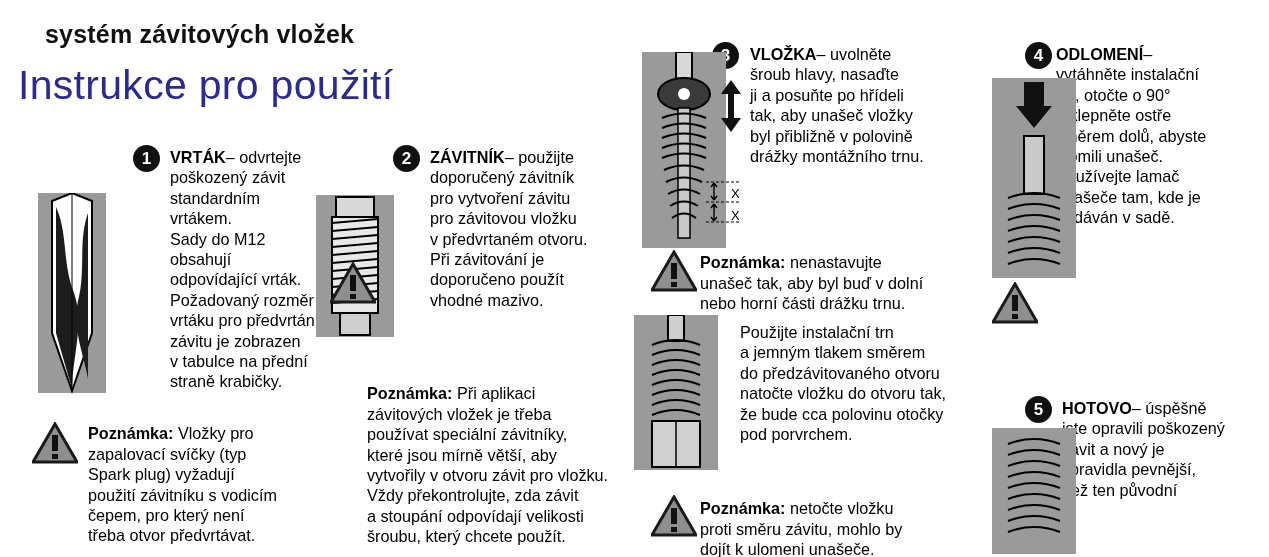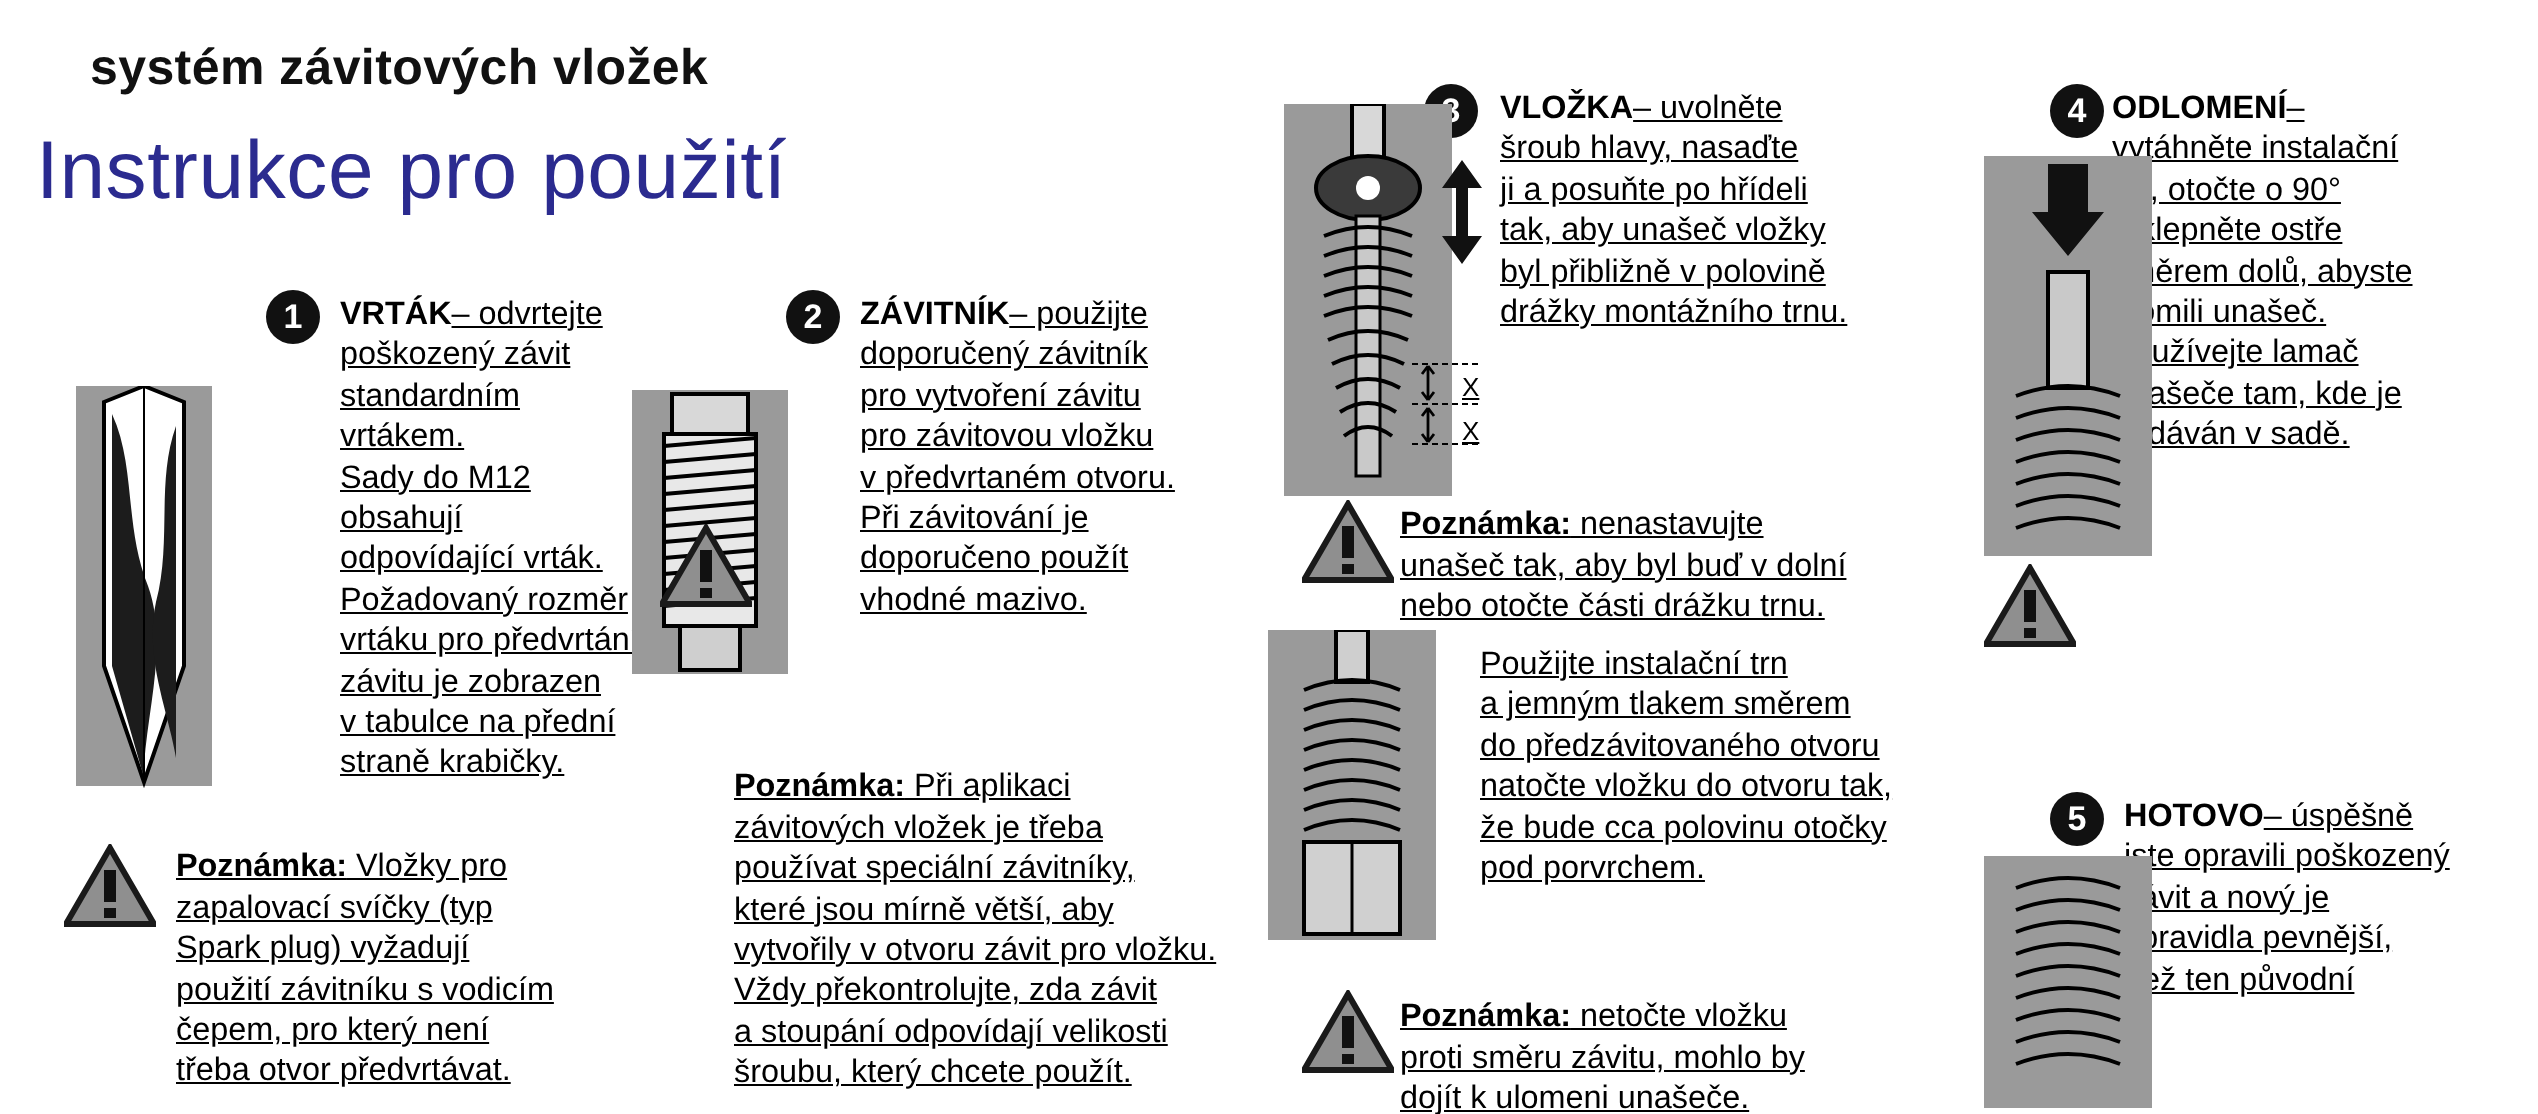--- a/index.html
+++ b/index.html
@@ -50,21 +50,20 @@
     justify-content: center;
     line-height: 1;
   }
 
   
   .txt {
     font-size: 16.2px;
     line-height: 20.4px;
     color: #000000;
     white-space: pre-line;
-    text-decoration: underline;
   }
   .txt b { font-weight: bold; text-align: center; }
   .head {
     font-size: 16.2px;
     line-height: 20.4px;
     font-weight: bold;
   }
 
   
   .warn {
@@ -234,21 +233,21 @@
   <div class="abs" style="left:651px; top:250px;">
     <svg class="warn" viewBox="0 0 46 42">
       <path d="M23 2 L45 40 L1 40 Z" fill="#8f8f8f" stroke="#1a1a1a" stroke-width="3"></path>
       <rect x="20" y="13" width="6" height="16" fill="#111"></rect>
       <rect x="20" y="32" width="6" height="5" fill="#111"></rect>
     </svg>
   </div>
   <div class="abs txt" style="left:700px; top:232px; width:300px;">
     <b>Poznámka:</b><span> nenastavujte
 unašeč tak, aby byl buď v dolní
-nebo otočte části drážku trnu.</span>
+nebo horní části drážku trnu.</span>
   </div>
 
   <div class="abs" style="left:628px; top:315px;">
     <svg width="100" height="160" viewBox="0 0 100 160">
       <rect x="6" y="0" width="84" height="155" fill="#9a9a9a"></rect>
       <rect x="40" y="0" width="16" height="26" fill="#cfcfcf" stroke="#000" stroke-width="2"></rect>
       <g stroke="#000" stroke-width="2" fill="none">
         <path d="M24 30 q24 -10 48 0"></path>
         <path d="M24 40 q24 -10 48 0"></path>
         <path d="M24 50 q24 -10 48 0"></path>

